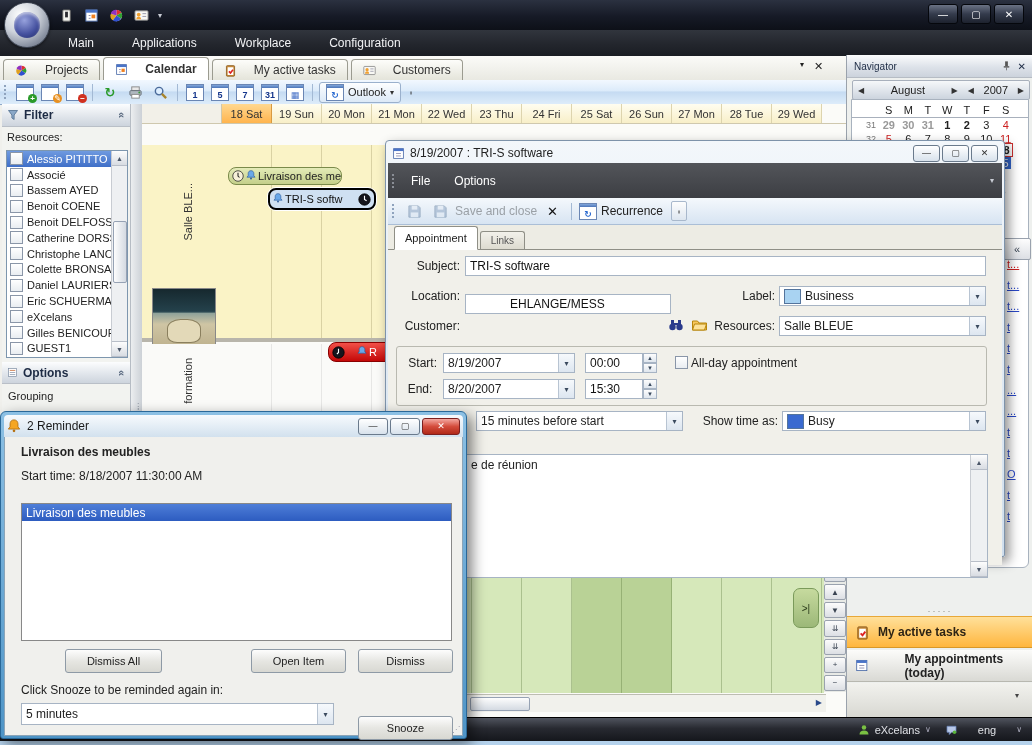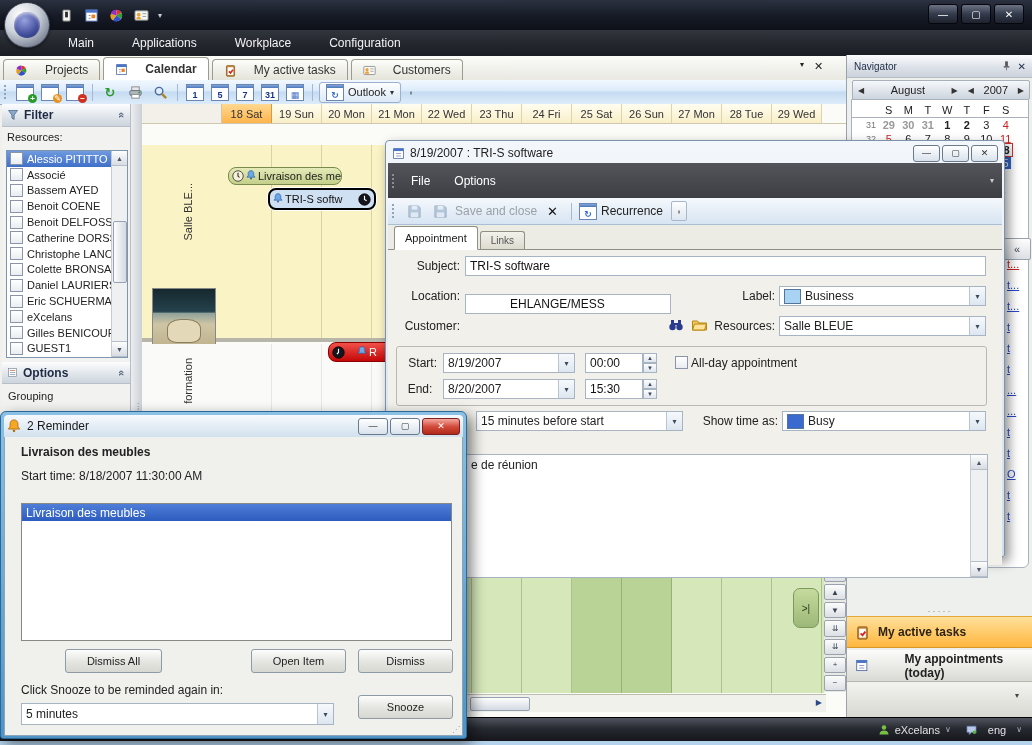--- a/index.html
+++ b/index.html
@@ -600,21 +600,21 @@
 
   <div class="a statusbar">
     <span class="fx" style="gap:5px;">
       <svg width="12" height="12" viewBox="0 0 16 16">
           <circle cx="8" cy="4.5" r="3" fill="#7ac143"></circle>
           <path d="M2 14c0-3.5 2.5-5.5 6-5.5s6 2 6 5.5z" fill="#7ac143"></path>
         </svg>
       <span>eXcelans</span>
       <span style="font-size:8px;color:#aab;">∨</span>
     </span>
-    <span class="fx" style="gap:10px;">
+    <span class="fx" style="gap:20px;">
       <svg width="13" height="12" viewBox="0 0 16 16">
           <path d="M2 3h12v8H8l-3 3v-3H2z" fill="#b8c8e8" stroke="#6a84b8"></path>
           <circle cx="12" cy="11" r="2.4" fill="#5ab43c"></circle>
         </svg>
       <span>eng</span>
       <span style="font-size:8px;color:#aab;">∨</span>
     </span>
   </div>
   <div class="a bstrip"></div>
 
@@ -767,18 +767,18 @@
         <div style="height:17px;background:linear-gradient(#4e7ed8,#2d5cc0);color:#fff;display:flex;align-items:center;padding-left:4px;font-size:12px;">Livraison des meubles</div>
       </div>
       <div class="btn" style="left:16px;top:212px;width:95px;margin-left:44px;">Dismiss All</div>
       <div class="btn" style="left:246px;top:212px;width:93px;">Open Item</div>
       <div class="btn" style="left:353px;top:212px;width:93px;">Dismiss</div>
       <div class="a" style="left:16px;top:246px;font-size:12px;">Click Snooze to be reminded again in:</div>
       <div class="combo" style="left:16px;top:266px;width:313px;height:22px;">
         <span>5 minutes</span>
         <span class="dd">▾</span>
       </div>
-      <div class="btn" style="left:353px;top:258px;width:93px;">Snooze</div>
+      <div class="btn" style="left:353px;top:279px;width:93px;">Snooze</div>
       <div class="a" style="right:2px;bottom:1px;font-size:8px;color:#99a;">⋰</div>
     </div>
   </div>
 
 </div>
 
 </body></html>

